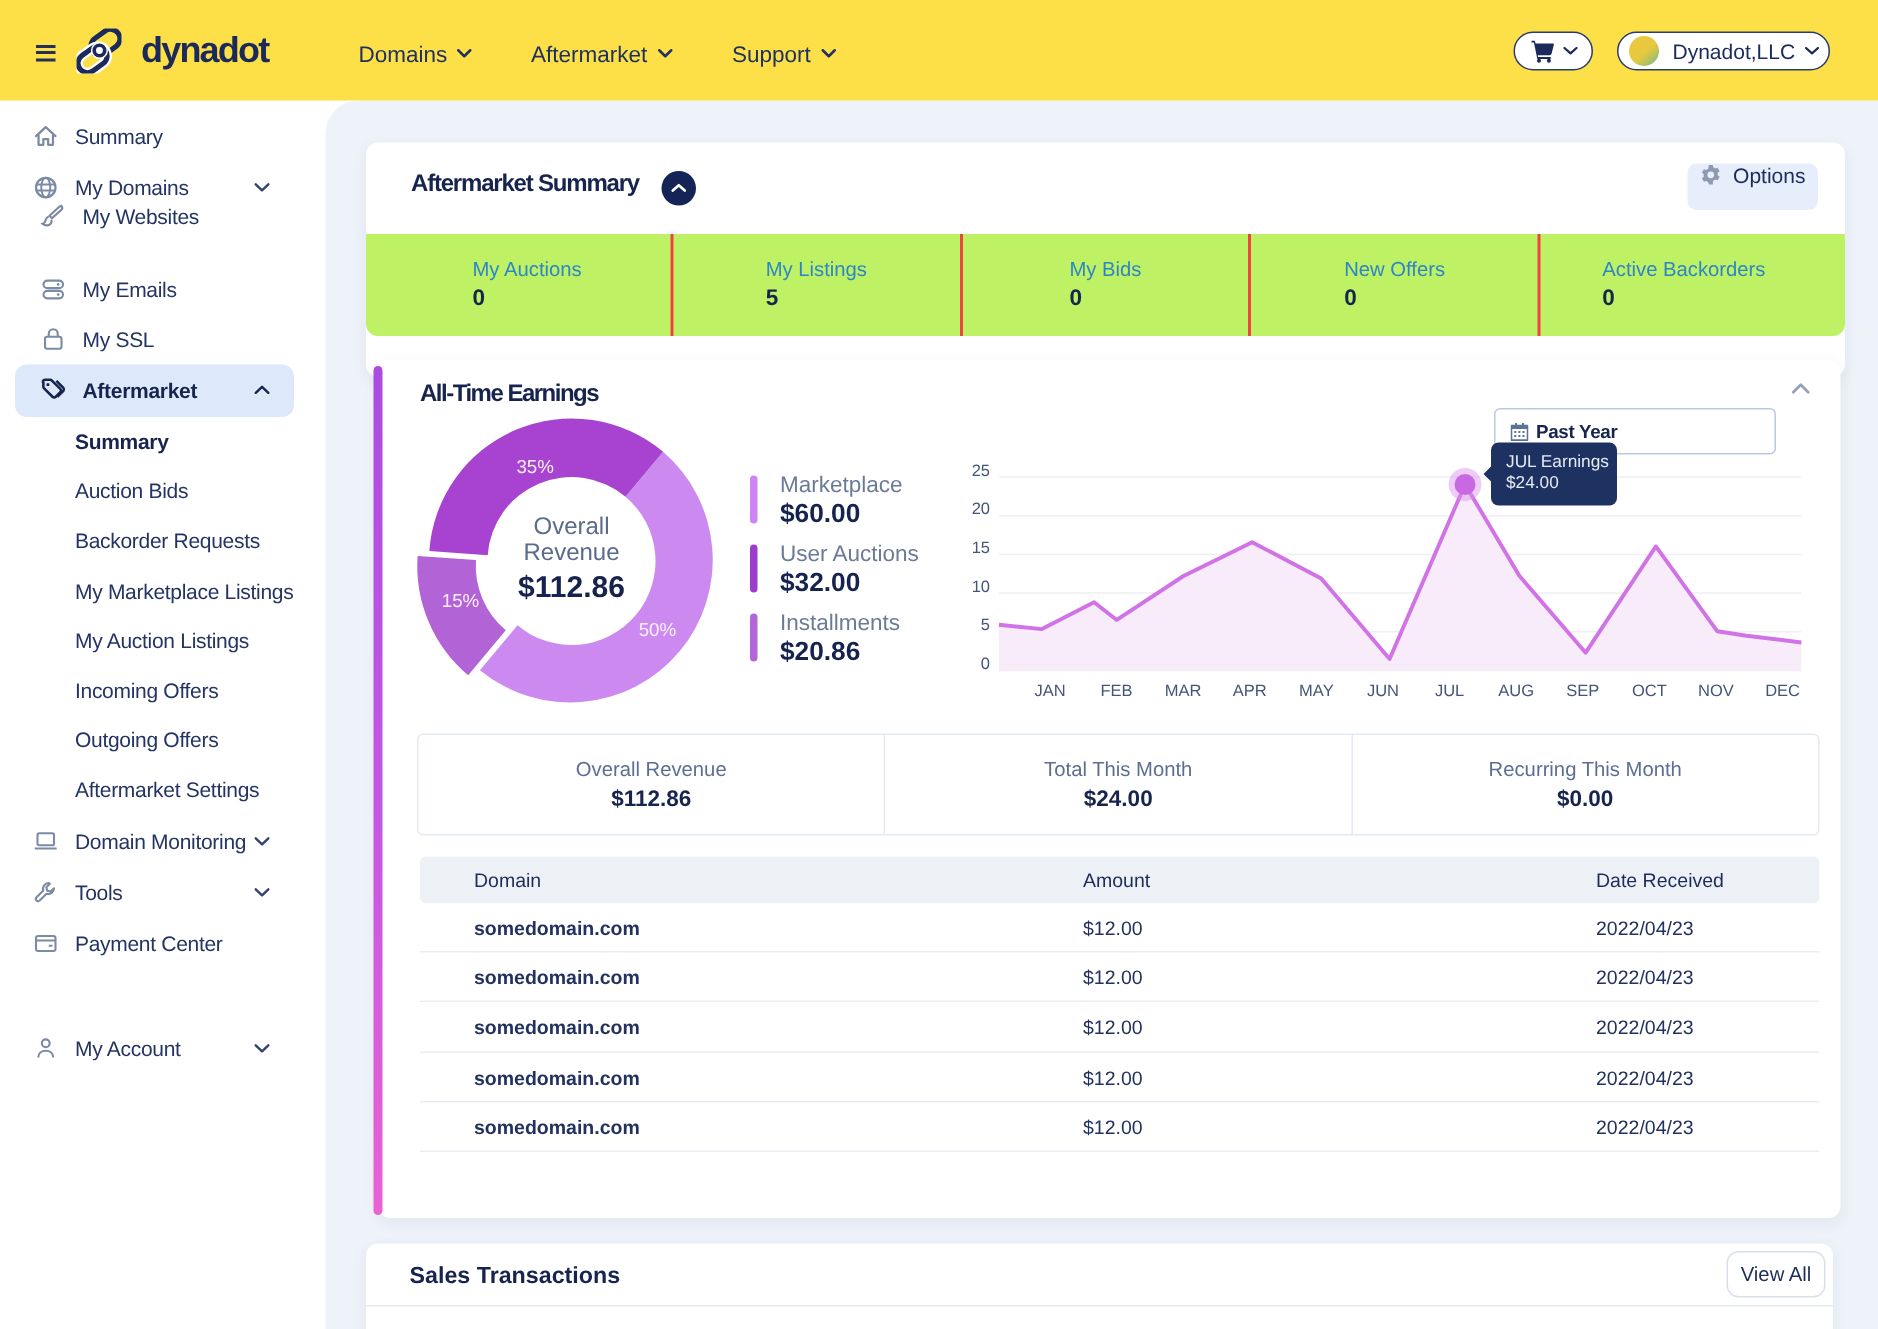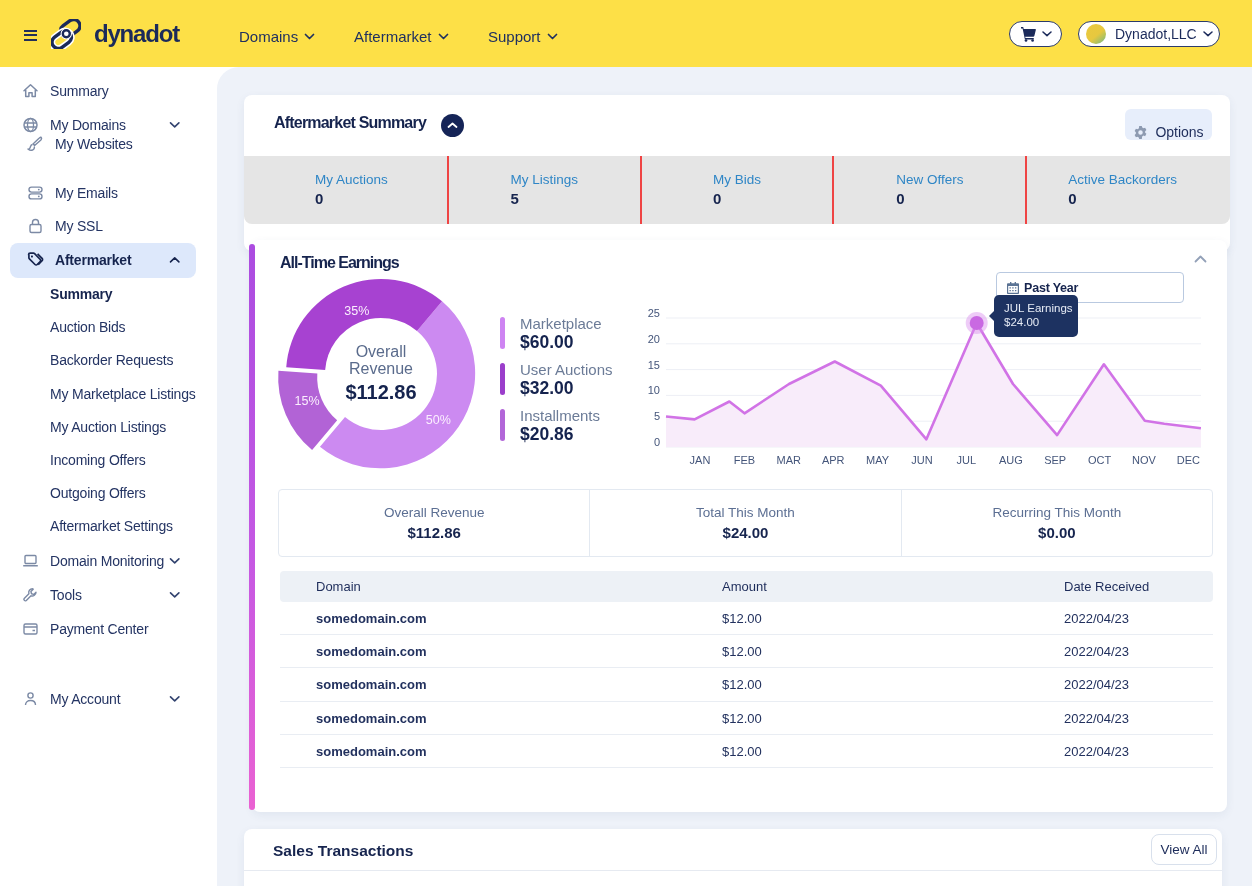--- a/index.html
+++ b/index.html
@@ -21,22 +21,22 @@
 .mitem { position:absolute; left:0; width:217px; height:24px; }
 .mico { position:absolute; left:22px; top:50%; transform:translateY(-50%); width:17px; height:17px; }
 .mlabel { position:absolute; left:50px; top:50%; transform:translateY(-50%); font-size:14px; color:#243463; white-space:nowrap; letter-spacing:-0.2px; }
 .msub { position:absolute; left:50px; top:50%; transform:translateY(-50%); font-size:14px; color:#243463; white-space:nowrap; letter-spacing:-0.2px; }
 .mchev { position:absolute; left:169px; top:50%; transform:translateY(-45%); }
 .hl { position:absolute; left:10px; top:175.5px; width:186px; height:35px; background:#dde8fb; border-radius:8px; }
 
 #card1 { left:27px; top:28px; width:986px; height:156px; }
 .c1title { position:absolute; left:30px; top:19px; font-size:16px; font-weight:bold; color:#16244e; letter-spacing:-0.8px; }
 .c1circle { position:absolute; left:197px; top:18.5px; width:23px; height:23px; border-radius:50%; background:#152457; display:flex; align-items:center; justify-content:center; }
-.optBtn { position:absolute; right:18px; top:14px; width:87px; height:31px; background:#e7eefb; border-radius:6px; display:flex; align-items:flex-end; justify-content:center; gap:7px; font-size:14px; font-weight:500; color:#1d2c5a; }
-.statsRow { position:absolute; left:0; top:60.5px; width:986px; height:68.5px; background:#e5e5e5; border-radius:0 0 8px 8px; display:flex; padding:0 12px; }
+.optBtn { position:absolute; right:18px; top:14px; width:87px; height:31px; background:#e7eefb; border-radius:6px; display:flex; align-items:flex-start; justify-content:center; gap:7px; font-size:14px; font-weight:500; color:#1d2c5a; }
+.statsRow { position:absolute; left:0; top:60.5px; width:986px; height:68.5px; background:#bef264; border-radius:0 0 8px 8px; display:flex; padding:0 12px; }
 .statCol { flex:1; display:flex; align-items:center; justify-content:center; border-left:2px solid #ef4444; }
 .statCol:first-child { border-left:none; }
 .statInner { text-align:left; }
 .statLbl { font-size:13.5px; color:#2f86c6; margin-bottom:3px; }
 .statVal { font-size:15px; font-weight:bold; color:#16244e; }
 
 #accent { position:absolute; left:32px; top:177px; width:6px; height:566px; border-radius:3px;
   background:linear-gradient(180deg,#ab4ce0 0%, #c558e3 55%, #ea62d2 100%); z-index:3; }
 #card2 { left:35px; top:173px; width:975px; height:572px; }
 .c2title { position:absolute; left:28px; top:14px; font-size:16px; font-weight:bold; color:#16244e; letter-spacing:-1px; }

